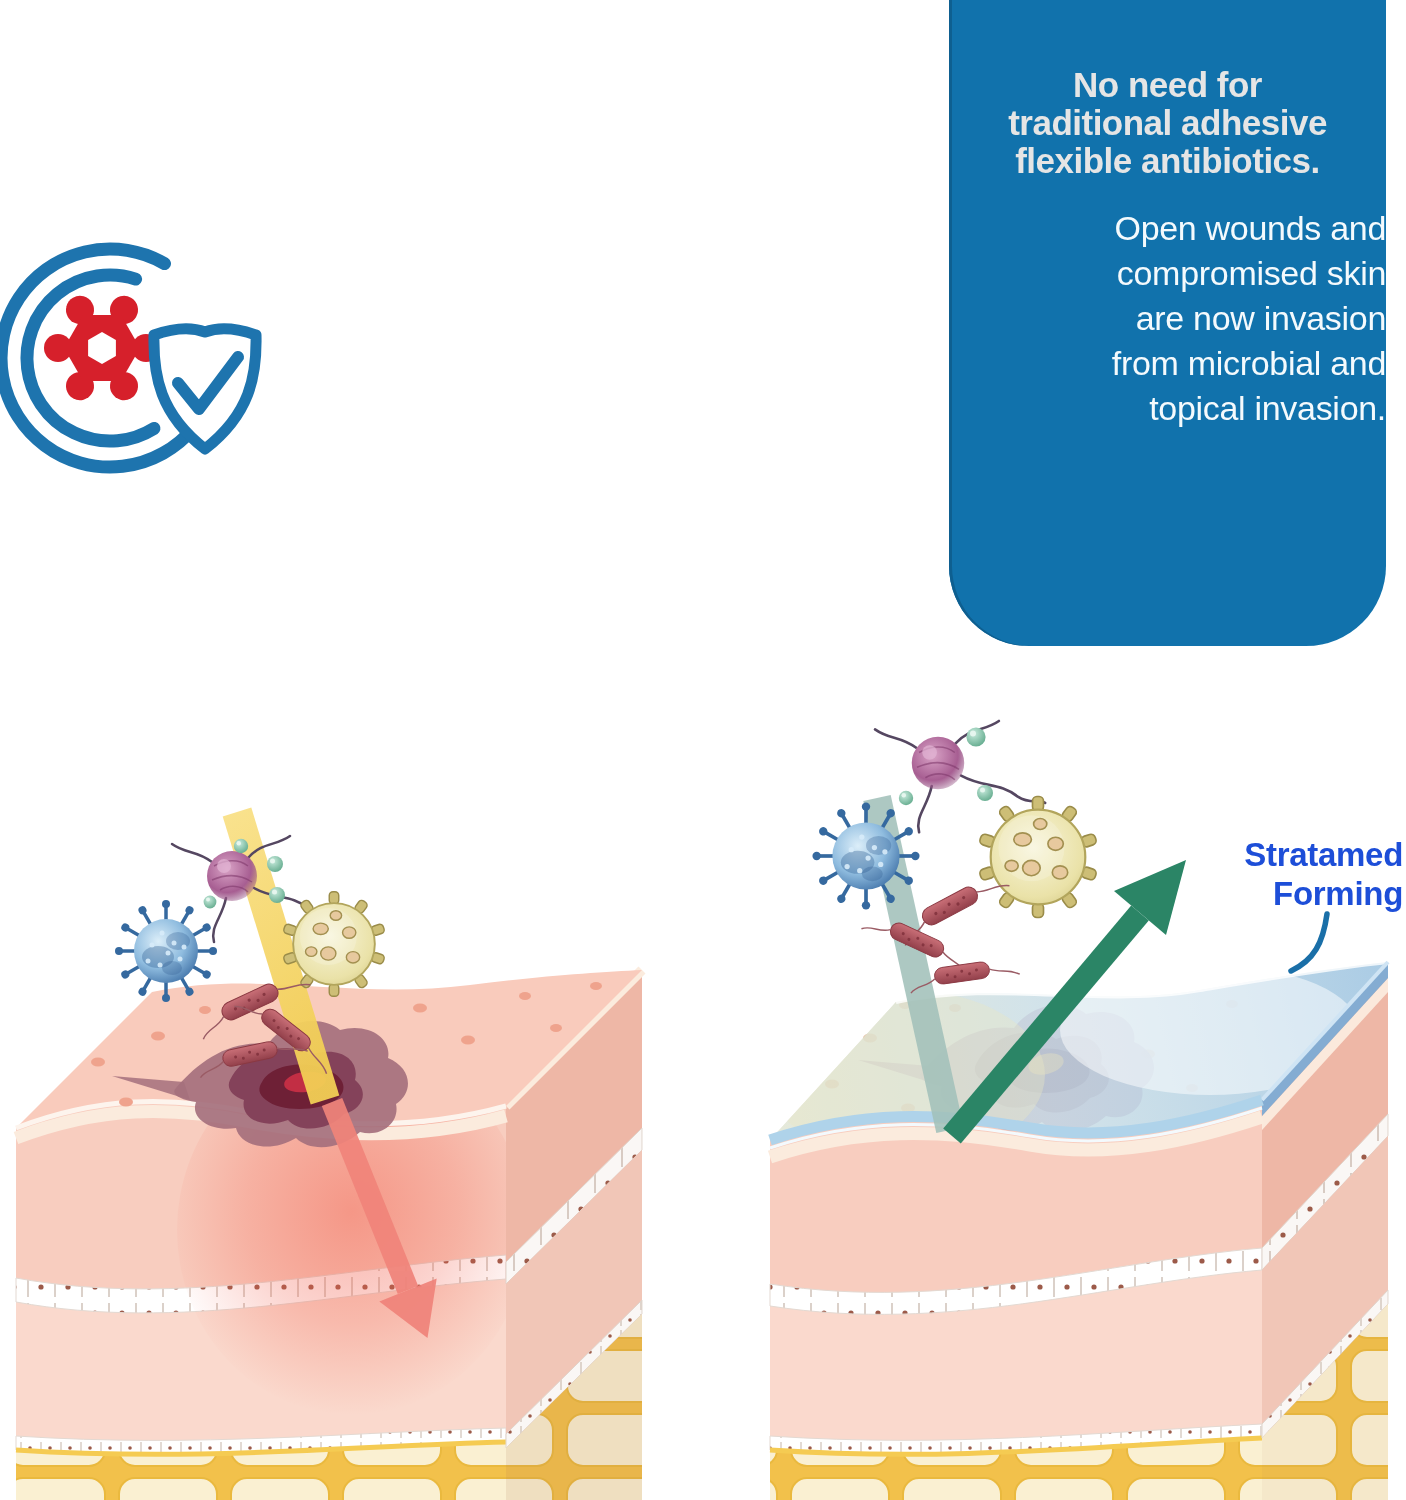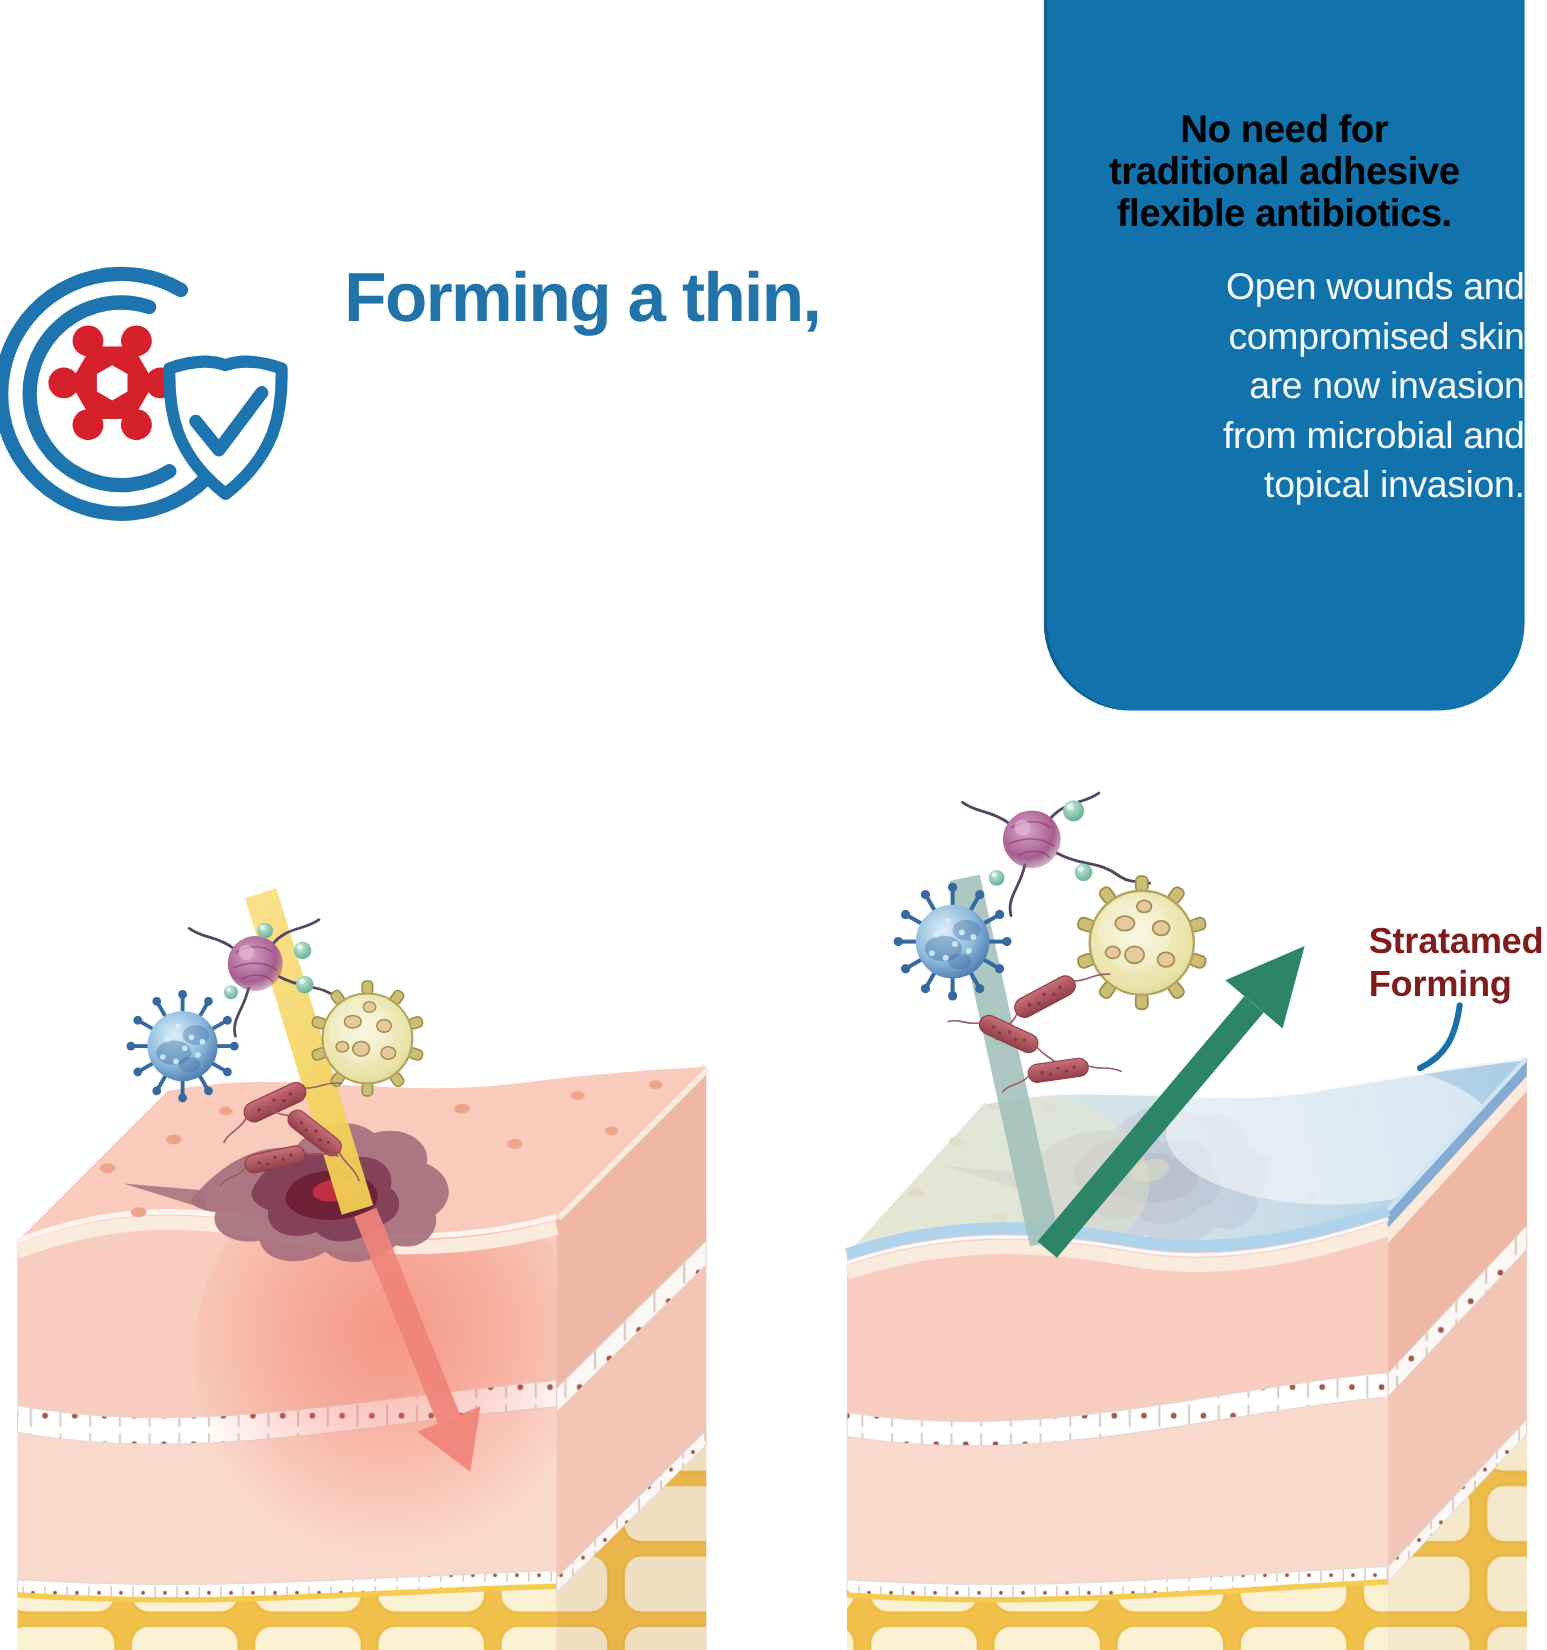--- a/index.html
+++ b/index.html
@@ -12,31 +12,31 @@
     position:absolute;left:313px;top:233px;z-index:3;
     font-weight:bold;font-size:63px;line-height:77px;letter-spacing:-1.5px;
     color:#2273A9;white-space:nowrap;
   }
   .panel{
     position:absolute;left:949px;top:0;width:437px;height:646px;z-index:2;
     background:#1172AC;border-radius:0 0 80px 80px;
     box-shadow:inset 3px 0 0 #0E5F90;
   }
   .panel-bold{
-    margin-top:99px;text-align:center;color:#000000;
+    margin-top:66px;text-align:center;color:#e5e5e5;
     font-weight:bold;font-size:35px;line-height:38px;letter-spacing:-0.5px;
   }
   .panel-body{
     margin-top:26px;text-align:right;color:#F4FAFD;
     font-weight:normal;font-size:34px;line-height:45px;letter-spacing:-0.3px;
   }
   .dressing-label{
-    position:absolute;right:3px;top:835px;z-index:3;text-align:left;
+    position:absolute;right:3px;top:835px;z-index:3;text-align:right;
     font-weight:bold;font-size:33px;line-height:39px;letter-spacing:-0.3px;
-    color:#7f1d1d;white-space:nowrap;
+    color:#1d4ed8;white-space:nowrap;
   }
 </style>
 </head>
 <body>
 
 <div class="stage">
 
   <svg class="art" viewBox="0 0 1406 1500" width="1406" height="1500">
     <defs>
       <radialGradient id="gBlue" cx="38%" cy="35%" r="75%">
@@ -369,21 +369,20 @@
       <g fill="#2B8566">
         <path d="M960.8,1143.4 L943.2,1128.6 L1131.2,905.6 L1148.8,920.4 Z"></path>
         <path d="M1186,860 L1166,934.9 L1114,891.1 Z"></path>
       </g>
 
       <path d="M1327,914 C1323,943 1314,960 1291,971" fill="none" stroke="#1A6FA8" stroke-width="5.5" stroke-linecap="round"></path>
     </g>
   </svg>
 
   <div class="heading">
-    <div>Forming a thin,</div>
   </div>
 
   <div class="panel">
     <div class="panel-bold">
       <div>No need for</div>
       <div>traditional adhesive</div>
       <div>flexible antibiotics.</div>
     </div>
     <div class="panel-body">
       <div>Open wounds and</div>

